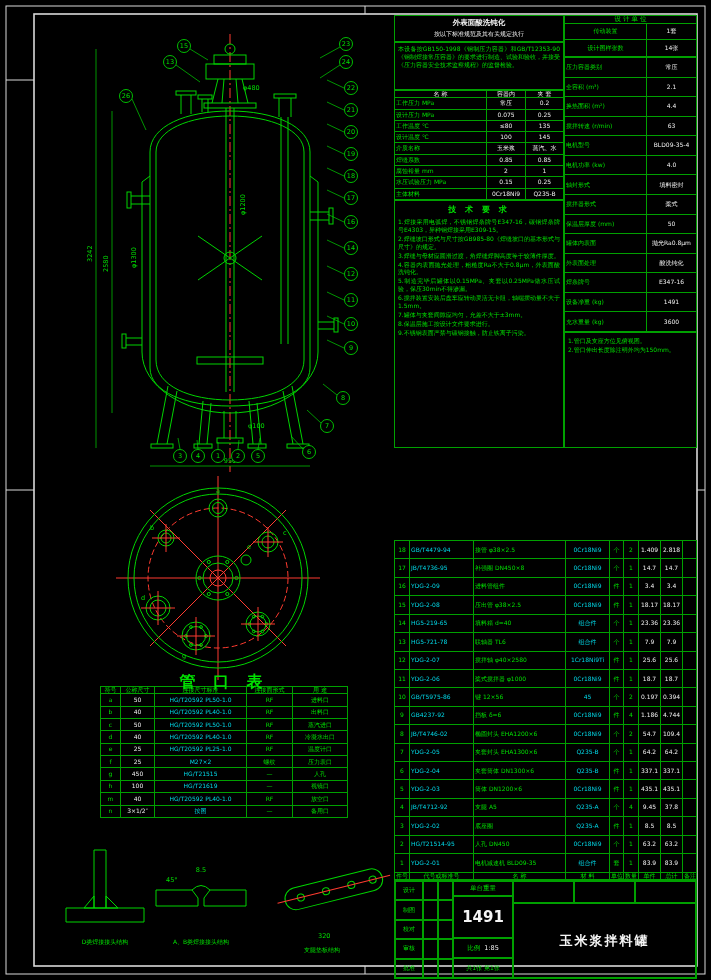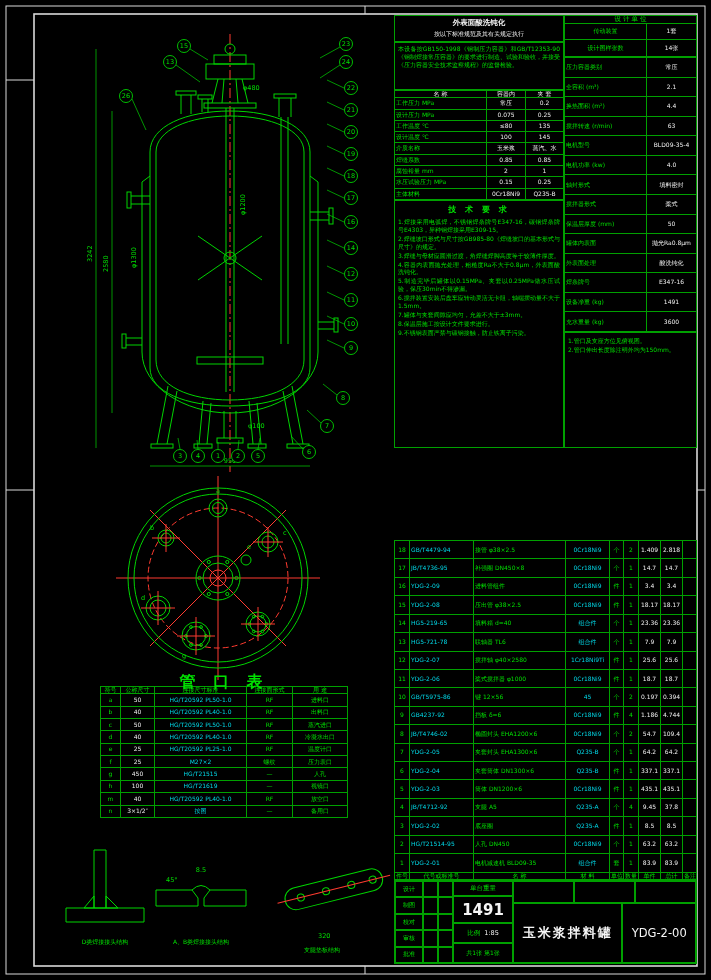--- a/index.html
+++ b/index.html
@@ -51,21 +51,21 @@
   .nz td:nth-child(2){color:#f0f0f0;}
   .nz td:nth-child(3){color:#00d9e8;}
   
   .bomp{left:394px;top:540px;width:303px;height:340px;}
   .bom td:nth-child(2){color:#00d9e8;text-align:left;}
   .bom td:nth-child(3){text-align:left;}
   .bom td:nth-child(4){color:#00d9e8;}
   .bom td:nth-child(7),.bom td:nth-child(8){color:#f0f0f0;}
   .bom th{font-size:6px;}
   
-  .tb{left:394px;top:880px;width:303px;height:84px;display:flex;border:1px solid #00a000;}
+  .tb{left:394px;top:880px;width:303px;height:99px;display:flex;border:1px solid #00a000;}
   .tb-roles{width:58px;display:flex;flex-direction:column;}
   .tb-rrow{flex:1;display:flex;}
   .tb-rlabel{width:26px;border:1px solid #00a000;font-size:6px;display:flex;align-items:center;justify-content:center;}
   .tb-rcell{flex:1;border:1px solid #00a000;}
   .tb-mid{width:60px;display:flex;flex-direction:column;}
   .tb-wlabel{height:13px;border:1px solid #00a000;font-size:6.5px;display:flex;align-items:center;justify-content:center;}
   .tb-weight{flex:1;border:1px solid #00a000;color:#f5f5f5;font-size:15px;font-weight:bold;display:flex;align-items:center;justify-content:center;}
   .tb-scale{height:18px;border:1px solid #00a000;font-size:6.5px;display:flex;align-items:center;justify-content:center;gap:4px;}
   .tb-scale .wv{color:#f5f5f5;}
   .tb-sheet{height:18px;border:1px solid #00a000;font-size:6px;display:flex;align-items:center;justify-content:center;}
@@ -962,18 +962,17 @@
     <div class="tb-sheet">共1张 第1张</div>
   </div>
   <div class="tb-right">
     <div class="tb-strip">
       <span class="tb-scell"></span>
       <span class="tb-scell"></span>
       <span class="tb-scell"></span>
     </div>
     <div class="tb-main">
       <div class="tb-title">玉米浆拌料罐</div>
-      <div class="tb-number">YDG-2-00</div>
     </div>
   </div>
 </div>
 
 </div>
 
 </body></html>

